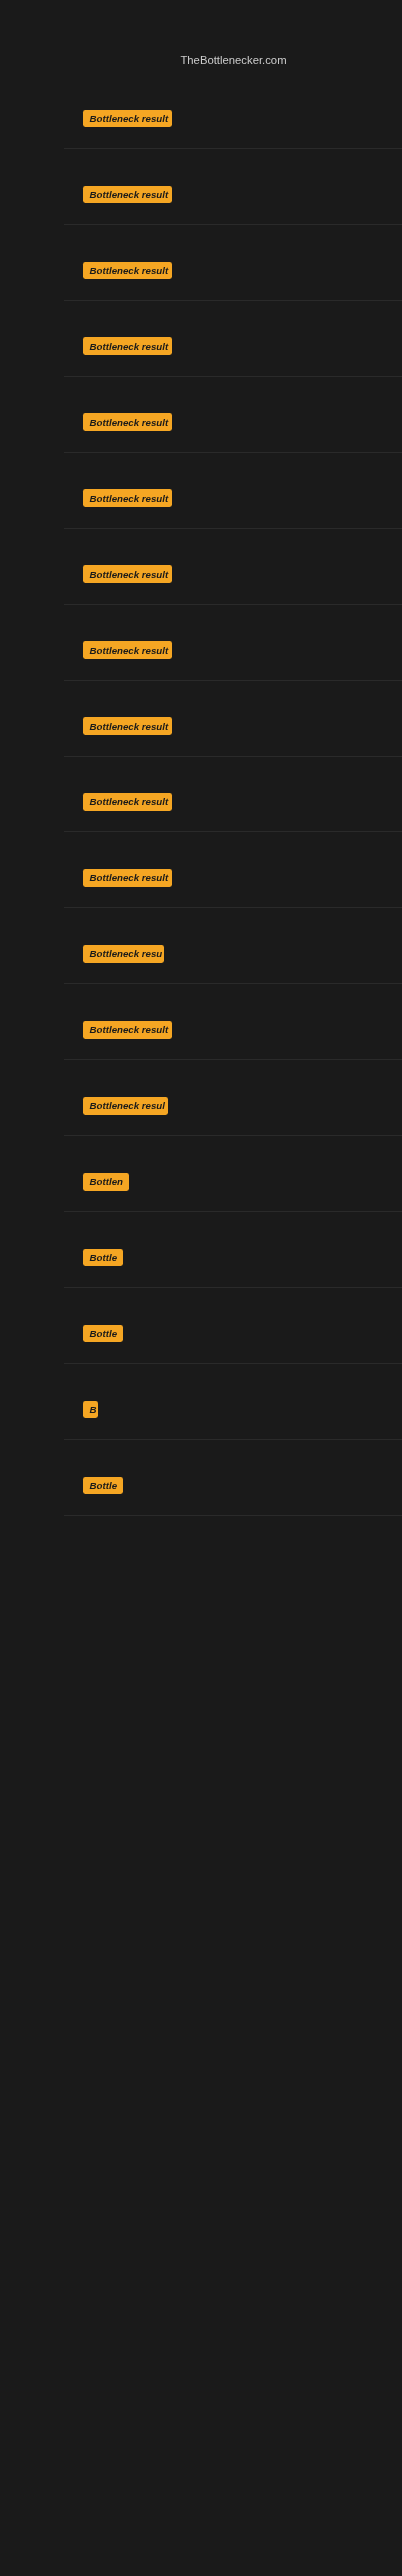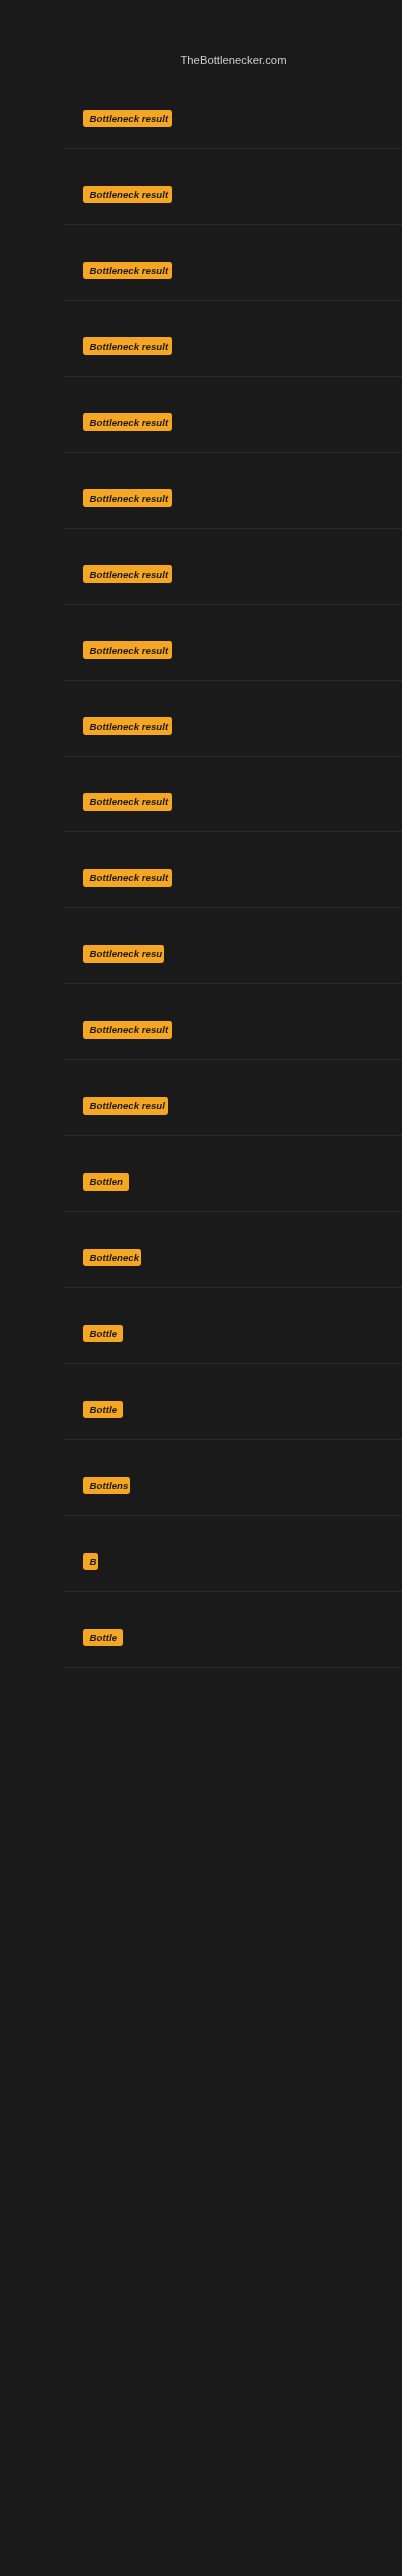--- a/index.html
+++ b/index.html
@@ -92,30 +92,24 @@
     <div class="row">
       <span class="bottleneck-badge" style="max-width: 89px;">Bottleneck result</span>
     </div>
     <div class="row">
       <span class="bottleneck-badge" style="max-width: 85px;">Bottleneck resul</span>
     </div>
     <div class="row">
       <span class="bottleneck-badge" style="max-width: 48px;">Bottlen</span>
     </div>
     <div class="row">
-      <span class="bottleneck-badge" style="max-width: 58px;">Bottleneck</span>
-    </div>
-    <div class="row">
       <span class="bottleneck-badge" style="max-width: 40px;">Bottle</span>
     </div>
     <div class="row">
       <span class="bottleneck-badge" style="max-width: 40px;">Bottle</span>
-    </div>
-    <div class="row">
-      <span class="bottleneck-badge" style="max-width: 47px;">Bottlens</span>
     </div>
     <div class="row">
       <span class="bottleneck-badge" style="max-width: 14.5px;">B</span>
     </div>
     <div class="row">
       <span class="bottleneck-badge" style="max-width: 40px;">Bottle</span>
     </div>
   </div>
 
 

